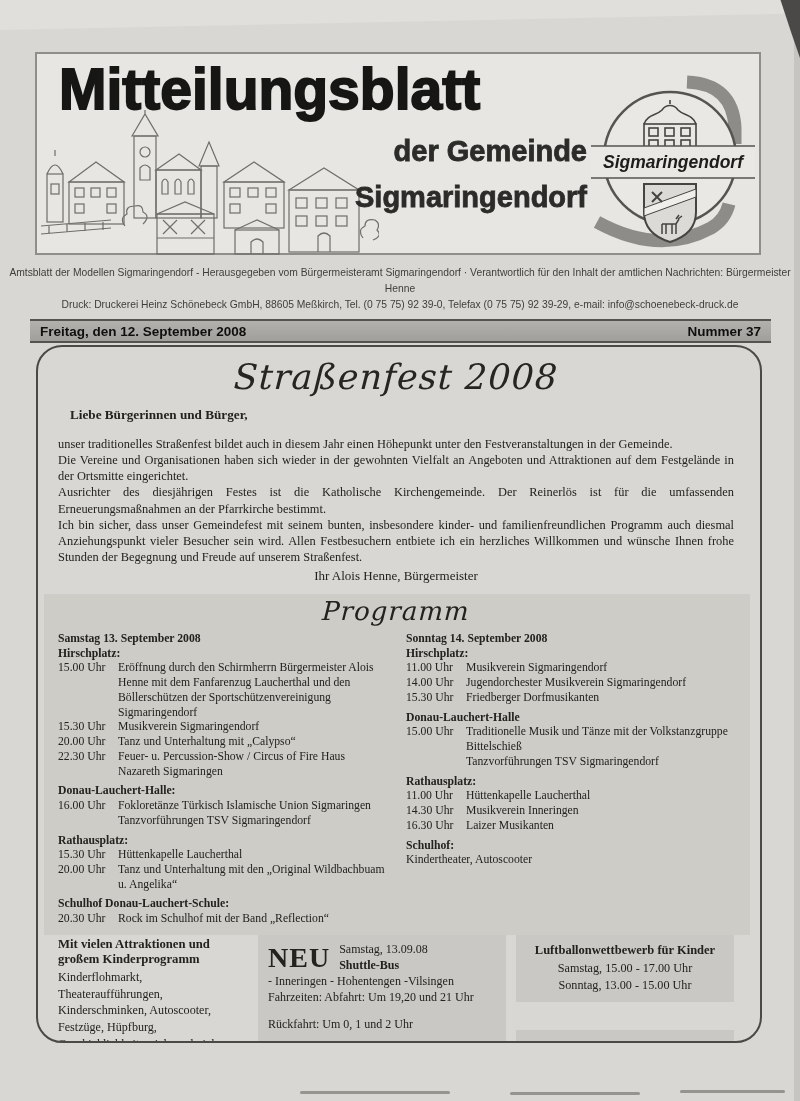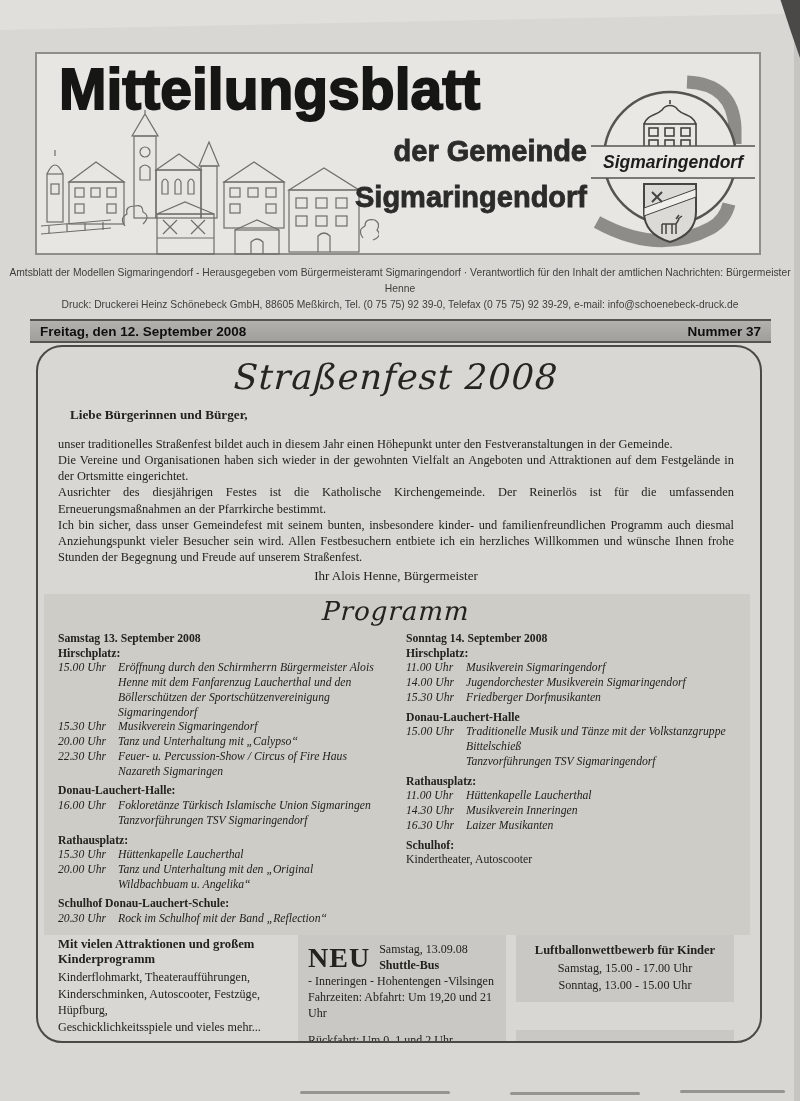--- a/index.html
+++ b/index.html
@@ -52,31 +52,31 @@
   p.body{margin:0;font-size:12.4px;line-height:1.3;text-align:justify;}
   .signature{text-align:center;font-size:13px;margin:3px 0 0;}
 
   .program-band{background:#cdccc7;margin:10px -16px 0 -14px;padding:2px 16px 8px 14px;}
   .program-heading{text-align:center;font-family:"DejaVu Serif",serif;font-style:italic;
     font-size:26px;letter-spacing:1px;margin:0 0 6px;transform:skewX(-3deg);}
   .cols{display:flex;gap:20px;font-size:11.7px;line-height:1.26;}
   .col{flex:1;min-width:0;}
   .day-title{font-weight:700;}
   .venue{font-weight:700;margin-top:5px;}
-  .ev{display:flex;font-style:italic;}
+  .ev{display:flex;}
   .ev .t{flex:0 0 60px;}
   .ev .x{flex:1;}
   .plain-line{margin:0;}
 
   .footer-row{margin-top:auto;display:flex;gap:10px;align-items:flex-start;font-size:12.1px;}
   .fb-left{flex:1;min-width:0;padding-top:2px;}
   .fb-head{font-weight:700;font-size:12.7px;margin-bottom:2px;}
   .fb-line{line-height:1.38;}
   .graybox{background:#c9c8c4;box-sizing:border-box;}
-  .shuttle{width:208px;padding:7px 10px 9px;}
+  .shuttle{width:248px;padding:7px 10px 9px;}
   .neu-row{display:flex;gap:9px;align-items:flex-start;}
   .neu{font-size:28px;font-weight:700;letter-spacing:1px;line-height:1;padding-top:2px;}
   .neu-right{font-size:12px;line-height:1.3;}
   .neu-right .bold{font-weight:700;}
   .sh-line{font-size:12px;line-height:1.34;}
   .sh-gap{margin-top:11px;}
   .right-stack{width:218px;display:flex;flex-direction:column;gap:28px;text-align:center;}
   .balloon{padding:8px 11px 9px;}
   .balloon .head{font-weight:700;font-size:12.5px;margin-bottom:2px;}
   .balloon .line{font-size:12.2px;line-height:1.36;}

